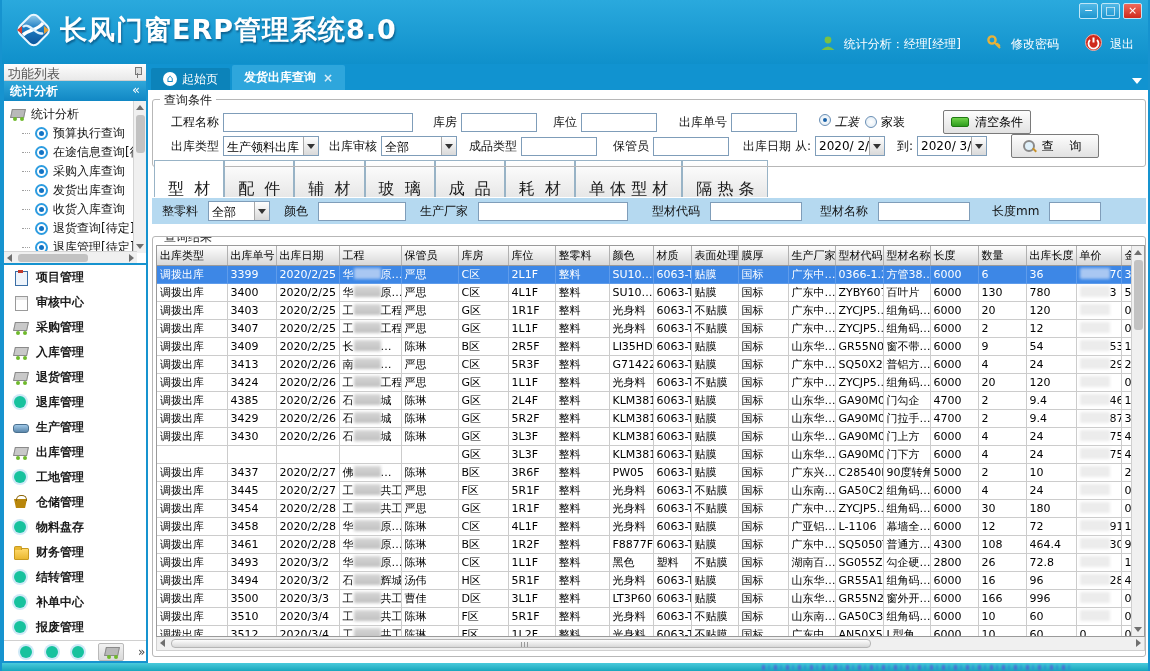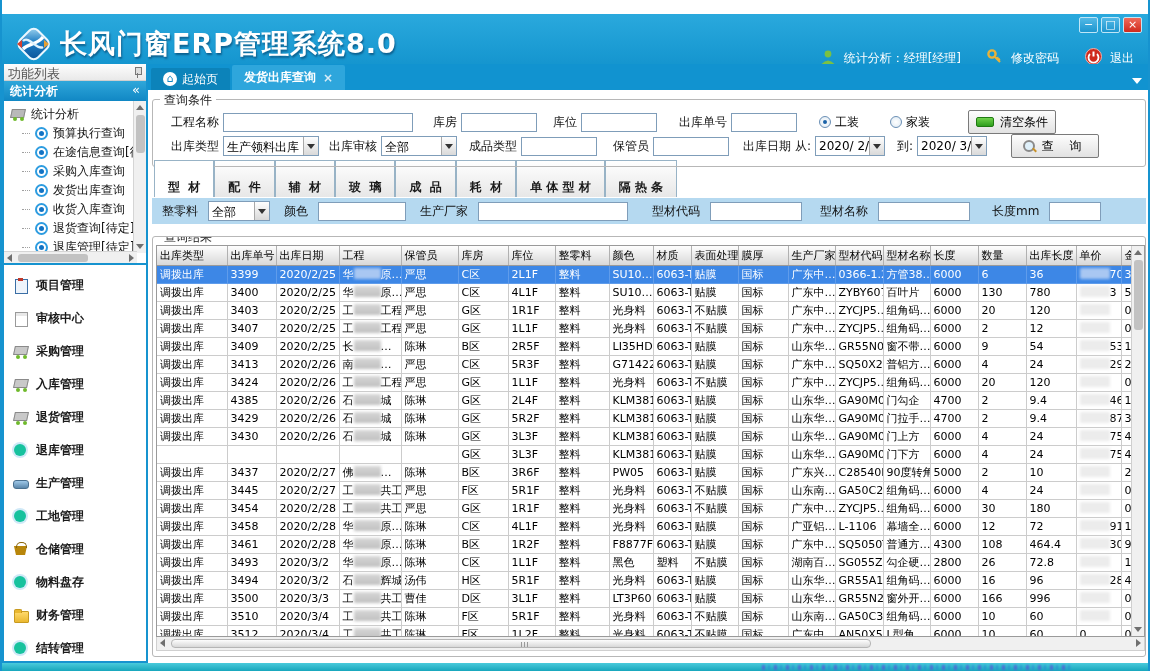--- a/index.html
+++ b/index.html
@@ -1,21 +1,21 @@
 <!DOCTYPE html>
 <html><head>
 <meta charset="utf-8">
 <style>
   * { box-sizing: border-box; margin: 0; padding: 0; }
   html,body { width:1150px; height:671px; overflow:hidden; }
   body { font-family:"DejaVu Sans","Liberation Sans",sans-serif; font-size:12px; background:#fff; }
   #win { position:relative; width:1150px; height:671px; background:#fff; border-left:2px solid #1693cf; border-right:2px solid #1693cf; overflow:hidden; }
 
   
-  #hdr { position:absolute; left:0; top:14px; width:100%; height:64px; background:linear-gradient(#2aa9dd,#0f90cb); }
+  #hdr { position:absolute; left:0; top:0; width:100%; height:64px; background:linear-gradient(#2aa9dd,#0f90cb); }
   #logo { position:absolute; left:10px; top:8px; }
   #apptitle { position:absolute; left:58px; top:12px; color:#fff; font-size:27px; font-weight:bold; letter-spacing:1px; text-shadow:1px 2px 2px rgba(0,50,90,.55); white-space:nowrap; }
   #wctl { position:absolute; right:6px; top:3px; display:flex; gap:3px; }
   .wbtn { width:19px; height:16px; border:1px solid #bfe6f7; background:linear-gradient(#53b9e6,#1d96cf); color:#fff; font-size:11px; line-height:14px; text-align:center; border-radius:2px; cursor:default; }
   .wbtn.close { background:linear-gradient(#f06a5a,#cf2a1d); }
   #userbar { position:absolute; right:14px; top:34px; display:flex; align-items:center; gap:8px; color:#fff; font-size:12px; }
   #userbar .gap { width:10px; }
   .uicon { display:inline-block; vertical-align:middle; }
 
   
@@ -39,21 +39,21 @@
   .tree-vsb { position:absolute; right:0; top:0; width:13px; height:152px; background:#f0f0f0; border-left:1px solid #d5d5d5; }
   .tree-hsb { position:absolute; left:0; bottom:0; width:133px; height:12px; background:#f0f0f0; border-top:1px solid #d5d5d5; }
   .hthumb { position:absolute; left:14px; top:2px; width:70px; height:8px; background:#c2c2c2; border-radius:3px; }
   .arr { width:0; height:0; position:absolute; }
   .arr.up    { border-left:4px solid transparent; border-right:4px solid transparent; border-bottom:5px solid #6f6f6f; left:2px; top:4px; }
   .arr.down  { border-left:4px solid transparent; border-right:4px solid transparent; border-top:5px solid #6f6f6f; left:2px; bottom:4px; }
   .arr.left  { border-top:4px solid transparent; border-bottom:4px solid transparent; border-right:5px solid #6f6f6f; left:3px; top:2px; }
   .arr.right { border-top:4px solid transparent; border-bottom:4px solid transparent; border-left:5px solid #6f6f6f; right:3px; top:2px; }
   .vthumb { position:absolute; left:2px; top:14px; width:9px; height:38px; background:#c2c2c2; border-radius:3px; }
   #modules {}
-  .mod { height:25px; display:flex; align-items:center; gap:7px; padding-left:9px; font-weight:bold; font-size:12px; color:#1a1a1a; background:#fff;margin-top:8px; }
+  .mod { height:25px; display:flex; align-items:center; gap:7px; padding-left:9px; font-weight:bold; font-size:12px; color:#1a1a1a; background:#fff; }
   .mico { width:16px; height:15px; flex:0 0 16px; position:relative; }
   .mico.dot:before { content:""; position:absolute; left:1px; top:1px; width:12px; height:12px; border-radius:50%; background:#17c29e; box-shadow:0 0 0 2px #cfe9f7; }
   .mico.clipboard:before { content:""; position:absolute; left:2px; top:1px; width:11px; height:13px; background:#eef4fb; border:1px solid #3a6ea5; }
   .mico.clipboard:after { content:""; position:absolute; left:5px; top:0; width:5px; height:3px; background:#c0392b; }
   .mico.notepad:before { content:""; position:absolute; left:2px; top:1px; width:11px; height:13px; background:#fff; border:1px solid #9a9a9a; box-shadow:inset 0 3px 0 #e8e8e8; }
   .mico.cart2 { transform:scale(1.0); }
   .mico.cart2:before { content:""; position:absolute; left:1px; top:2px; width:12px; height:7px; background:#c9c9c9; border:1px solid #8a8a8a; transform:skewX(-12deg); }
   .mico.cart2:after { content:""; position:absolute; left:3px; bottom:0; width:4px; height:4px; border-radius:50%; background:#6fba2c; box-shadow:7px 0 0 #6fba2c; }
   .mico.machine:before { content:""; position:absolute; left:0; top:4px; width:14px; height:7px; border-radius:3px; background:linear-gradient(#9fc8e8,#5b87ab); border:1px solid #4a708f; }
   .mico.basket:before { content:""; position:absolute; left:1px; top:4px; width:13px; height:9px; background:#b8860b; clip-path:polygon(0 0,100% 0,85% 100%,15% 100%); }
@@ -94,21 +94,21 @@
   #btn-clear { width:88px; height:24px; }
   #btn-search { width:88px; height:24px; letter-spacing:6px; }
   .eraser { width:18px; height:10px; background:linear-gradient(#6fd14a,#2f9e1e); border:1px solid #1f7a12; border-radius:2px; }
   .mag { width:13px; height:13px; position:relative; }
   .mag:before { content:""; position:absolute; left:0; top:0; width:8px; height:8px; border:2px solid #8a8a8a; border-radius:50%; background:#dff0fa; }
   .mag:after { content:""; position:absolute; left:9px; top:9px; width:5px; height:2px; background:#c8922a; transform:rotate(45deg); }
 
   
   #mtabs-wrap { margin-top:8px; flex:0 0 auto; }
   #mtabs { display:flex; align-items:flex-end; height:22px; padding-left:2px; background:#fff; }
-  .mtab { border:1px solid #98b3c6; border-bottom:none; background:linear-gradient(#ffffff,#e7e7e7); font-size:12px; font-weight:bold; padding:18px 13px; height:20px; white-space:pre; color:#1a1a1a; }
+  .mtab { border:1px solid #98b3c6; border-bottom:none; background:linear-gradient(#ffffff,#e7e7e7); font-size:16px; font-weight:normal; padding:18px 13px; height:20px; white-space:pre; color:#1a1a1a; }
   .mtab.active { background:#fff; height:22px; position:relative; z-index:2; }
   #mband { height:27px; background:#b5d9f0; display:flex; align-items:center; gap:6px; padding-left:10px; white-space:nowrap; border-top:1px solid #fff; }
 
   
   #rbox { flex:1 1 auto; margin-top:12px; margin-bottom:6px; padding:8px 3px 3px 3px; overflow:hidden; }
   #tblwrap { position:relative; width:989px; height:calc(100% - 16px); overflow:hidden; border:1px solid #9a9a9a; background:#fff; }
   table.rt { border-collapse:collapse; table-layout:fixed; font-size:11px; width:994px; }
   table.rt th { background:linear-gradient(#fefefe,#d8d8d8); border-right:1px solid #b1b1b1; border-bottom:1px solid #9a9a9a; font-weight:normal; text-align:left; padding:0 3px; height:19px; white-space:nowrap; overflow:hidden; }
   table.rt td { border-right:1px solid #cccccc; border-bottom:1px solid #cccccc; padding:0 3px; height:18px; white-space:nowrap; overflow:hidden; color:#000; }
   tr.sel td { background:#3d87e6; color:#fff; border-right-color:#5f9ceb; border-bottom-color:#5f9ceb; }
@@ -268,20 +268,24 @@
         </div>
         <div class="mod">
           <span class="mico dot"></span>
           <span>退库管理</span>
         </div>
         <div class="mod">
           <span class="mico machine"></span>
           <span>生产管理</span>
         </div>
         <div class="mod">
+          <span class="mico cart2"></span>
+          <span>出库管理</span>
+        </div>
+        <div class="mod">
           <span class="mico dot"></span>
           <span>工地管理</span>
         </div>
         <div class="mod">
           <span class="mico basket"></span>
           <span>仓储管理</span>
         </div>
         <div class="mod">
           <span class="mico dot"></span>
           <span>物料盘存</span>
@@ -335,21 +339,21 @@
         <div class="qrow">
           <span class="ql">工程名称</span>
           <input class="tin" style="width: 190px;">
           <span class="ql" style="margin-left:20px">库房</span>
           <input class="tin" style="width: 76px;">
           <span class="ql" style="margin-left:16px">库位</span>
           <input class="tin" style="width: 76px;">
           <span class="ql" style="margin-left:22px">出库单号</span>
           <input class="tin" style="width: 66px;">
           <span id="radios" style="display:flex;align-items:center;margin-left:22px">
-              <span style="display: flex; align-items: center; margin-right: 31px;">
+              <span style="display: flex; margin-right: 6px; font-style: italic;">
                 <span class="radio on"></span>
                 <span>工装</span>
               </span>
               <span style="display: flex; align-items: center; margin-right: 14px;">
                 <span class="radio"></span>
                 <span>家装</span>
               </span>
             </span>
           <div id="btn-clear" class="btn" style="margin-left:24px">
             <span class="eraser"></span>

